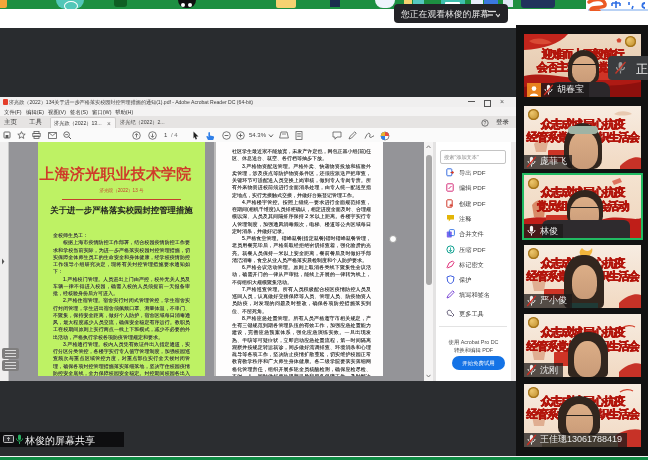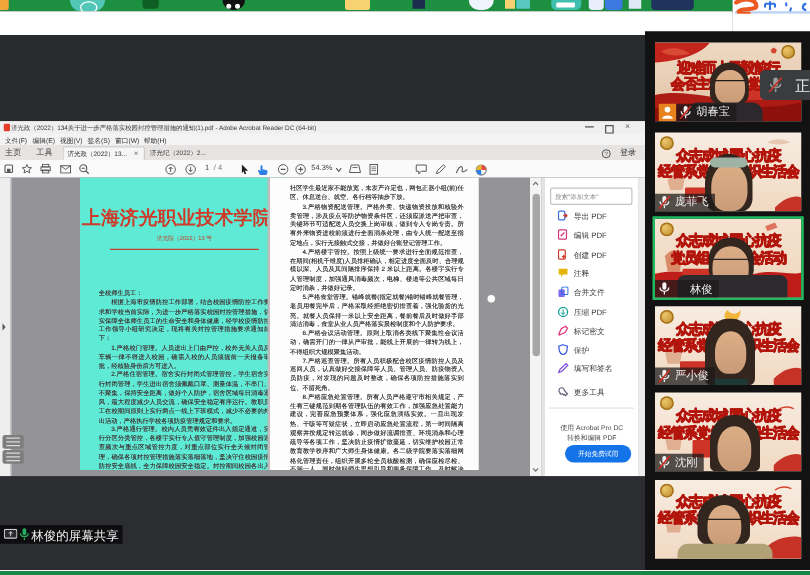--- a/index.html
+++ b/index.html
@@ -169,24 +169,25 @@
         </svg>
     </div>
 
     <div class="a" style="left:0;top:45px;width:516px;height:239px;background:#949498;overflow:hidden;">
 
       <div class="a" style="left:0;top:0;width:8px;height:239px;background:#efeeee;border-right:1px solid #c9c9c9;"></div>
       <svg class="a" style="left:0.5px;top:116px;" width="4" height="7" viewBox="0 0 4 7">
           <path d="M1 0.5 L3.4 3.5 L1 6.5Z" fill="#555"></path>
         </svg>
 
-      <div class="a" id="pageL" style="left:64px;top:0;width:167px;height:233.5px;background:#5eead4;overflow:hidden;">
+      <div class="a" id="pageL" style="left:38px;top:0;width:167px;height:233.5px;background:#bef264;overflow:hidden;">
         <div class="a" style="left:-6px;top:23px;width:167px;text-align:center;font-weight:bold;font-size:15px;color:#cf3b2a;letter-spacing:0.2px;white-space:nowrap;">上海济光职业技术学院</div>
         <div class="a" style="left:0;top:46px;width:167px;text-align:center;font-size:4.6px;color:#c5402e;">济光院（2022）13 号</div>
         <div class="a" style="left:24px;top:57px;width:119px;height:1.3px;background:#c5402e;"></div>
+        <div class="a" style="left:0;top:63px;width:167px;text-align:center;font-weight:bold;font-size:8.4px;color:#222;">关于进一步严格落实校园封控管理措施</div>
         <div class="a" id="bodyL" style="left:15px;top:90px;width:137px;font-size:5px;line-height:7.25px;color:#2e2e2e;text-align:justify;text-shadow:0 0 0.45px #6a6a6a;">
           <p style="margin:0;">全校师生员工：</p>
           <p style="margin:0;text-indent:2em;">根据上海市疫情防控工作部署，结合校园疫情防控工作要求和学校当前实际，为进一步严格落实校园封控管理措施，切实保障全体师生员工的生命安全和身体健康，经学校疫情防控工作领导小组研究决定，现将有关封控管理措施要求通知如下：</p>
           <p style="margin:0;text-indent:2em;">1.严格校门管理。人员进出上门由严控，校外无关人员及车辆一律不得进入校园，确需入校的人员须提前一天报备审批，经核验身份后方可进入。</p>
           <p style="margin:0;text-indent:2em;">2.严格住宿管理。宿舍实行封闭式管理管控，学生宿舍实行封闭管理，学生进出宿舍须佩戴口罩、测量体温，不串门、不聚集，保持安全距离，做好个人防护，宿舍区域每日消毒通风，最大程度减少人员交流，确保安全稳定有序运行。教职员工在校期间原则上实行两点一线上下班模式，减少不必要的外出活动，严格执行学校各项防疫管理规定和要求。</p>
           <p style="margin:0;text-indent:2em;">3.严格通行管理。校内人员凭有效证件出入指定通道，实行分区分类管控，各楼宇实行专人值守管理制度，加强校园巡查频次与重点区域管控力度，对重点部位实行全天候封闭管理，确保各项封控管理措施落实落细落地，坚决守住校园疫情防控安全底线，全力保障校园安全稳定。封控期间校园各出入口实行二十四小时专人值守，所有人员车辆进出必须严格履行审批登记手续，并做好体温检测、信息核验等工作，坚持人物同防、多病共防，严防疫情输入校园，确保校园封控管理各项措施执行到位。各部门各单位要切实提高政治站位，压紧压实防控责任，强化值班值守和应急响应机制，遇有突发情况第一时间按程序报告并妥善处置，确保信息畅通、反应迅速、处置有力。要加强宣传引导，及时回应师生关切，凝聚群防群控强大合力，共同营造科学防控、理性应对的良好氛围，以最严标准、最实举措筑牢校园疫情防线，守护好每一位师生的健康安全，坚决守牢守住校园疫情防控底线红线。</p>
         </div>
       </div>
 
       <div class="a" style="left:214px;top:0;width:2px;height:233.5px;background:#bdbcbc;"></div>
@@ -384,21 +385,21 @@
       <div class="hair" style="left:43px;top:15px;width:36px;height:34px;"></div>
       <div class="face" style="left:46px;top:22px;width:29px;height:33px;"></div>
       <div class="a" style="left:46px;top:32px;width:29px;height:5px;border-top:1.7px solid #2b2825;"></div>
       <div class="a" style="left:18px;top:45px;width:88px;height:18px;background:#2e2b2e;border-radius:6px 6px 0 0;"></div>
       <div class="plate">
           <svg width="11" height="12" viewBox="0 0 11 12">
             <rect x="3.9" y="0.8" width="3.2" height="6" rx="1.6" fill="#f5f5f5"></rect>
             <path d="M2 5 C2 9 9 9 9 5" fill="none" stroke="#f5f5f5" stroke-width="1"></path>
             <line x1="5.5" y1="8.6" x2="5.5" y2="10.6" stroke="#f5f5f5" stroke-width="1"></line>
           </svg>
-          <span style="margin-left:15px;">林俊</span>
+          <span style="margin-left:3px;">林俊</span>
         </div>
     </div>
 
     <div class="tile" style="top:219.5px;background:linear-gradient(#f7ece1,#f1d9c2);">
       <svg class="a" style="left:0;top:0;" width="117" height="63" viewBox="0 0 117 63" preserveAspectRatio="none">
         <path d="M95 58 C103 50 112 48 117 50 L117 63 L95 63Z" fill="#c73227"></path>
         <path d="M58 3 C61 7 66 7 68 3 C70 9 63 12 61 17 C59 12 52 9 58 3Z" fill="#f2b63c"></path>
         <path d="M8 36 C12 30 18 30 22 34 L20 46 L10 46Z" fill="#e0ae91"></path>
         <rect x="20" y="44" width="24" height="11" rx="1" fill="#ce3426"></rect>
       </svg>
@@ -448,35 +449,52 @@
         <path d="M8 32 C12 26 18 26 22 30 L20 42 L10 42Z" fill="#e0ae91"></path>
         <path d="M96 8 C100 5 106 5 109 7" stroke="#d4452f" stroke-width="1.2" fill="none"></path>
       </svg>
       <div class="emb" style="left:4px;top:3px;"></div>
       <div class="bl1" style="top:10px;">众志成城 同心抗疫</div>
       <div class="bl2" style="top:23.5px;">经管系党总支组织生活会</div>
       <div class="hair" style="left:34px;top:12px;width:42px;height:40px;"></div>
       <div class="face" style="left:42px;top:20px;width:27px;height:33px;"></div>
       <div class="a" style="left:42px;top:31px;width:27px;height:6px;border-top:1.8px solid #26211c;"></div>
       <div class="a" style="left:18px;top:51px;width:76px;height:12px;background:#b2a077;border-radius:8px 8px 0 0;"></div>
-    </div>
-  </div>
-
+      <div class="plate" style="font-size:9px;">
+          <svg width="11" height="12" viewBox="0 0 11 12">
+            <rect x="3.9" y="0.8" width="3.2" height="6" rx="1.6" fill="#f0f0f0"></rect>
+            <path d="M2 5 C2 9 9 9 9 5" fill="none" stroke="#f0f0f0" stroke-width="1"></path>
+            <line x1="5.5" y1="8.6" x2="5.5" y2="10.6" stroke="#f0f0f0" stroke-width="1"></line>
+            <line x1="1.2" y1="11" x2="9.8" y2="0.8" stroke="#cf2b20" stroke-width="1.3"></line>
+          </svg>
+          <span style="margin-left:3px;">王佳璁13061788419</span>
+        </div>
+    </div>
+  </div>
+
+  <div class="a" style="left:394px;top:4px;width:114px;height:19px;background:#232327;border-radius:4px;">
+    <div class="a" style="left:7px;top:5px;font-size:8.8px;color:#e8e8e8;white-space:nowrap;">您正在观看林俊的屏幕</div>
+    <svg class="a" style="left:93px;top:6px;" width="13" height="8" viewBox="0 0 13 8">
+      <line x1="1" y1="1.5" x2="9" y2="1.5" stroke="#ddd" stroke-width="1.3"></line>
+      <line x1="1" y1="5" x2="6" y2="5" stroke="#ddd" stroke-width="1.3"></line>
+      <path d="M9 4 L11 6.5 L13 4" fill="none" stroke="#ddd" stroke-width="1.2"></path>
+    </svg>
+  </div>
 
   <div class="a" style="left:608px;top:56px;width:45px;height:24px;background:#3a3c3f;border-radius:4px 0 0 4px;">
     <svg class="a" style="left:6px;top:5px;" width="13" height="14" viewBox="0 0 13 14">
       <rect x="4.6" y="1" width="3.8" height="7" rx="1.9" fill="#9a9a9a"></rect>
       <path d="M2.5 6 C2.5 10 10.5 10 10.5 6" fill="none" stroke="#9a9a9a" stroke-width="1.2"></path>
       <line x1="6.5" y1="10" x2="6.5" y2="12.5" stroke="#9a9a9a" stroke-width="1.2"></line>
       <line x1="1.5" y1="12.5" x2="11.5" y2="1" stroke="#c0392b" stroke-width="1.4"></line>
     </svg>
     <div class="a" style="left:28px;top:5px;font-size:12px;color:#efefef;white-space:nowrap;">正在</div>
   </div>
 
-  <div class="a" style="left:0;top:420px;width:98px;height:15px;background:#0e0e10;">
+  <div class="a" style="left:0;top:432px;width:124px;height:15px;background:#0e0e10;">
     <svg class="a" style="left:3px;top:3px;" width="11" height="9" viewBox="0 0 11 9">
       <rect x="0.5" y="0.5" width="10" height="7" rx="1" fill="#2a2a2e" stroke="#cfcfcf" stroke-width="0.9"></rect>
       <path d="M5.5 6 L5.5 2.5 M4 4 L5.5 2.3 L7 4" stroke="#cfcfcf" stroke-width="0.8" fill="none"></path>
     </svg>
     <svg class="a" style="left:15px;top:2px;" width="9" height="11" viewBox="0 0 9 11">
       <rect x="3" y="0.5" width="3" height="5.5" rx="1.5" fill="#27ae60"></rect>
       <path d="M1.4 4.5 C1.4 8 7.6 8 7.6 4.5" fill="none" stroke="#27ae60" stroke-width="1"></path>
       <line x1="4.5" y1="8" x2="4.5" y2="10" stroke="#27ae60" stroke-width="1"></line>
     </svg>
     <div class="a" style="left:25px;top:2px;font-size:10px;color:#f0f0f0;white-space:nowrap;">林俊的屏幕共享</div>

